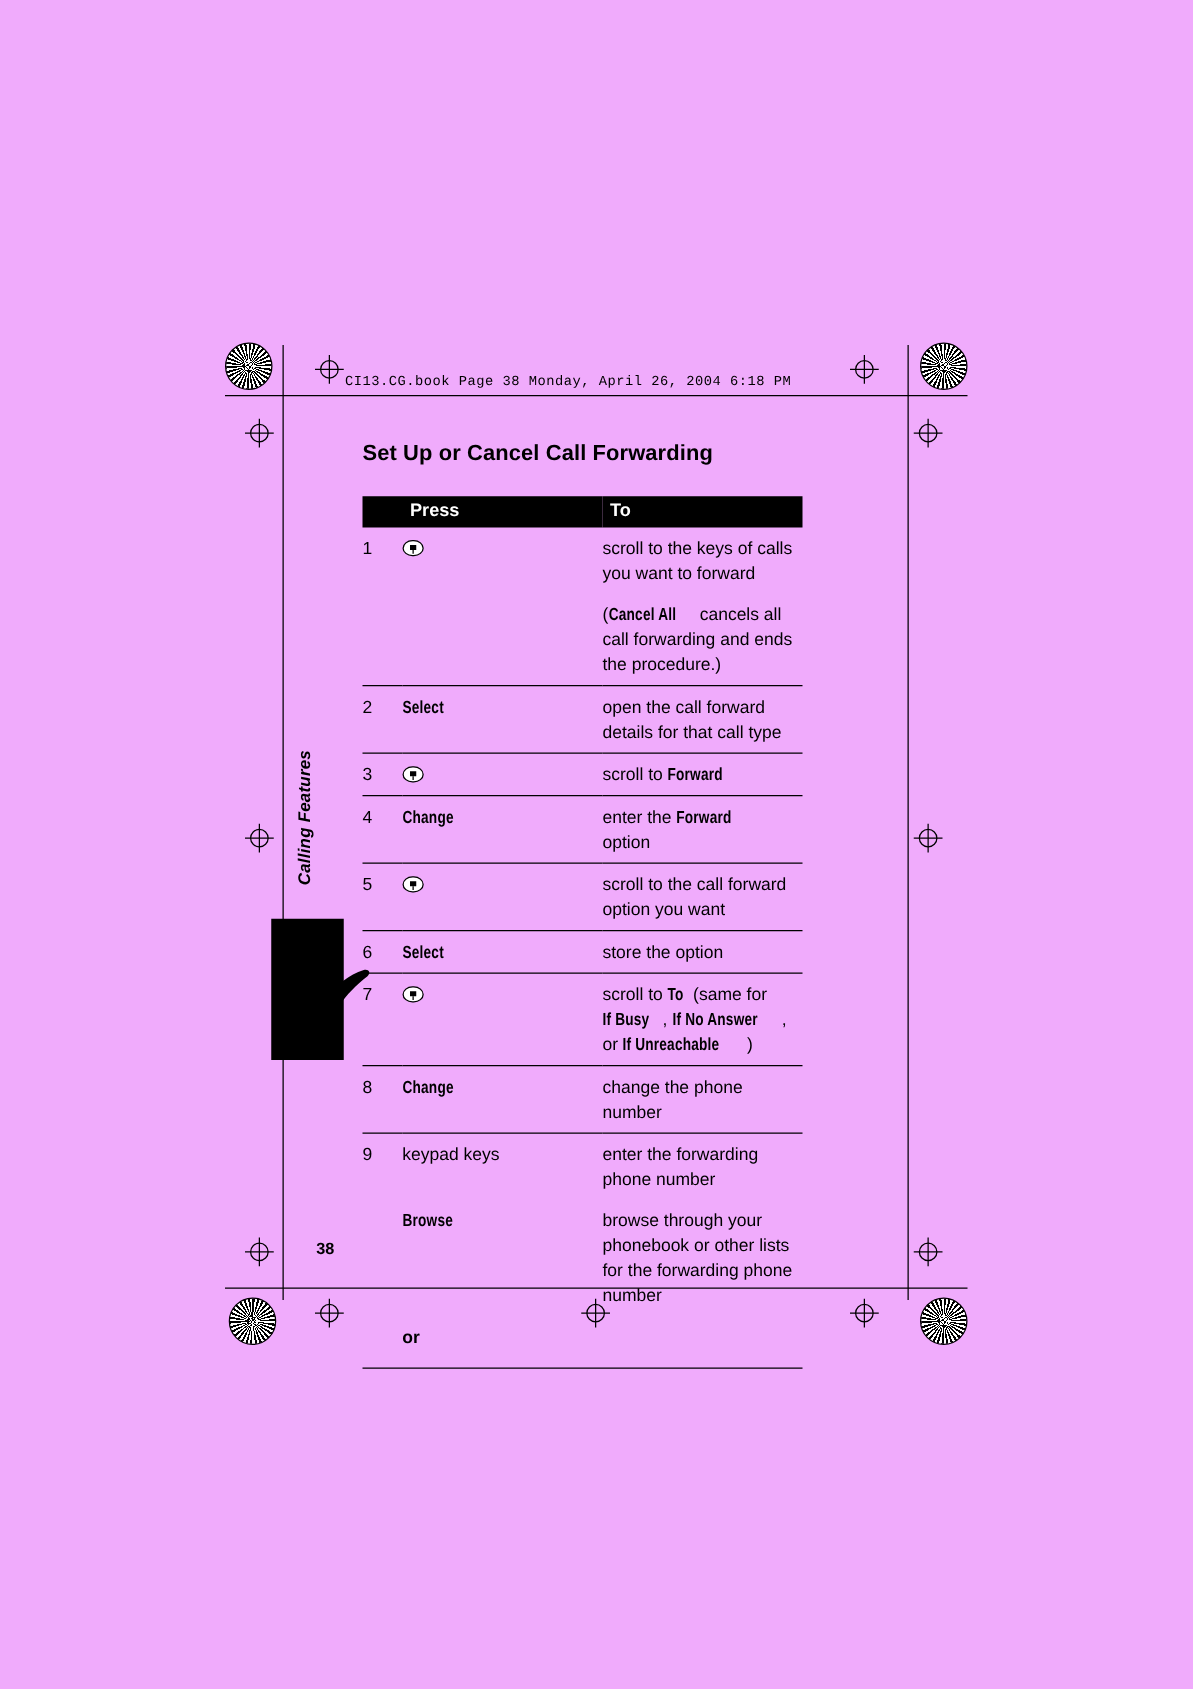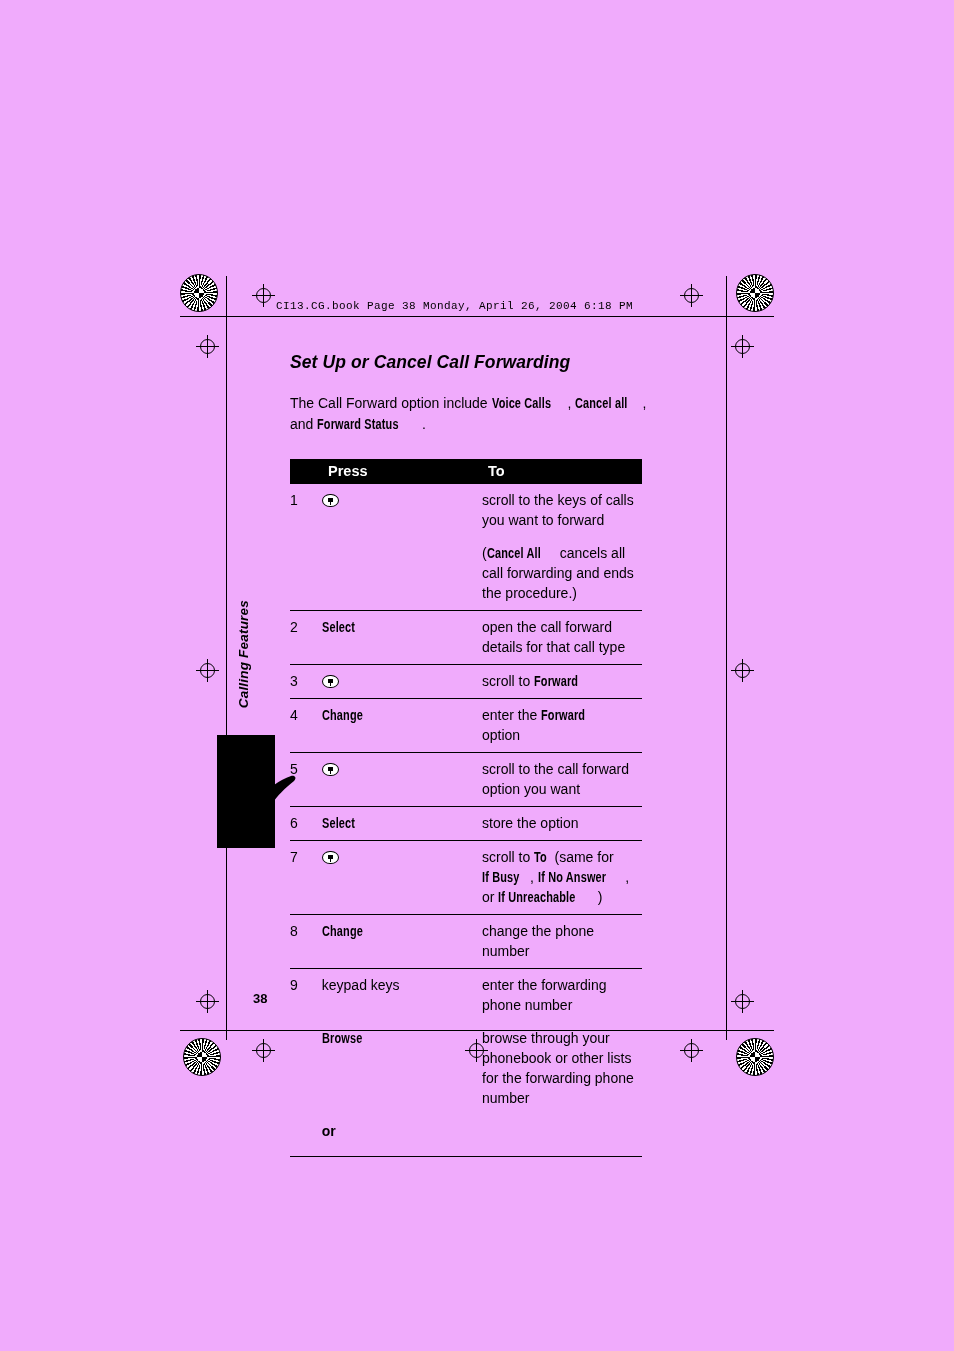--- a/index.html
+++ b/index.html
@@ -57,21 +57,20 @@
   
   .content {
     position: absolute;
     left: 290px;
     top: 352px;
     width: 380px;
   }
 
   h1.title {
     font-family: "Liberation Sans", sans-serif;
-    font-style: italic;
     font-weight: bold;
     font-size: 17.5px;
     margin: 0;
     color: #000;
     letter-spacing: 0.1px;
   }
 
   .breadcrumb {
     margin-top: 22px;
     text-align: right;
@@ -309,23 +308,20 @@
     <path d="M2 23 L12 20" stroke="#000" stroke-width="2.5"></path>
     <path d="M3 30 L13 28" stroke="#000" stroke-width="2.5"></path>
     <path d="M6 36 L15 33" stroke="#000" stroke-width="2.5"></path>
   </svg>
 
   <div class="content">
 
     <h1 class="title">Set Up or Cancel Call Forwarding</h1>
 
 
-    <p class="intro">
-      <span>The Call Forward option include </span><span class="cond">Voice Calls</span><span>, </span><span class="cond">Cancel all</span><span>, and </span><span class="cond">Forward Status</span><span>.</span>
-    </p>
 
     <table class="proc">
       <thead>
         <tr>
           <th class="c-press" colspan="2">Press</th>
           <th>To</th>
         </tr>
       </thead>
       <tbody>
 

